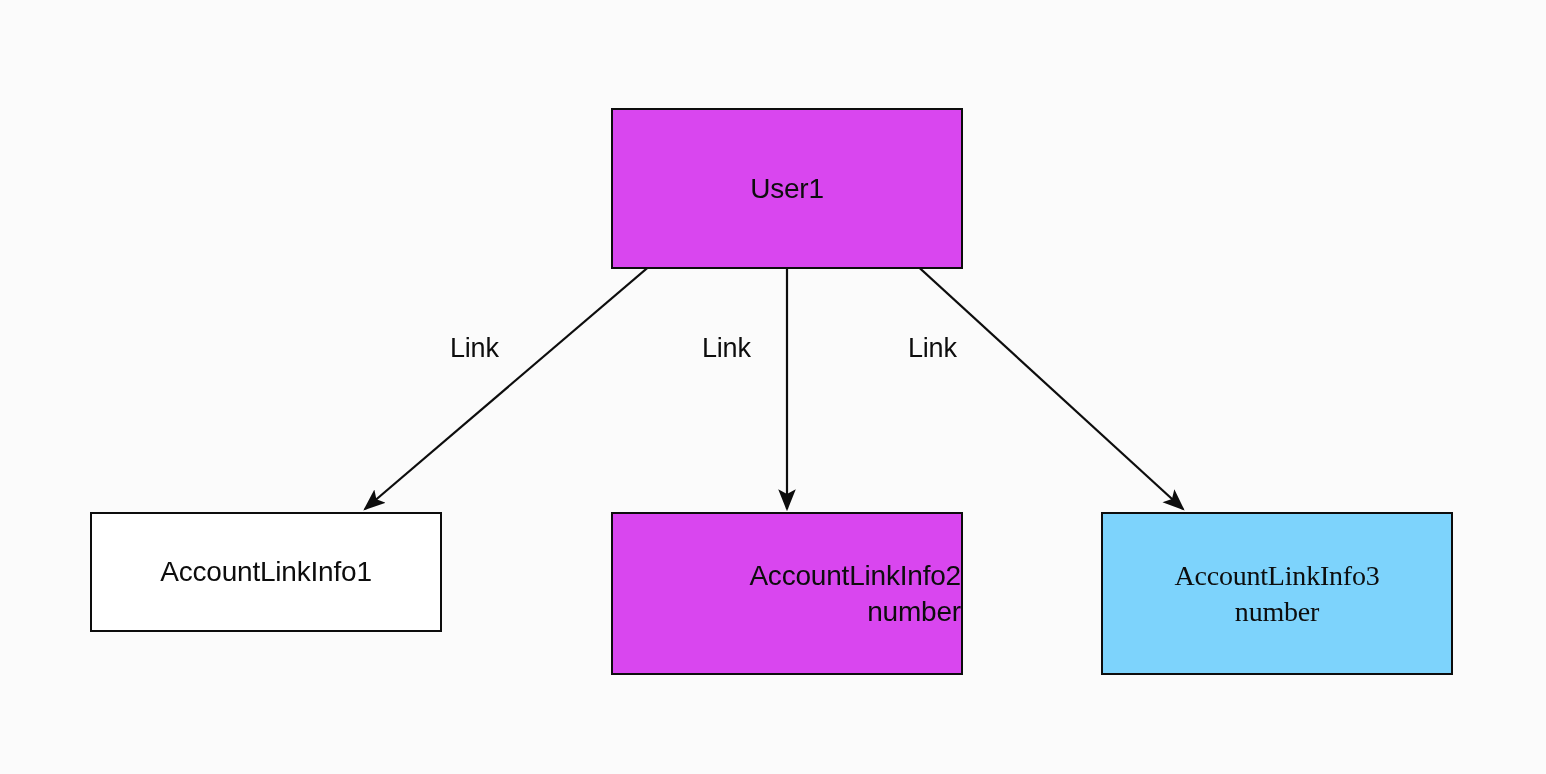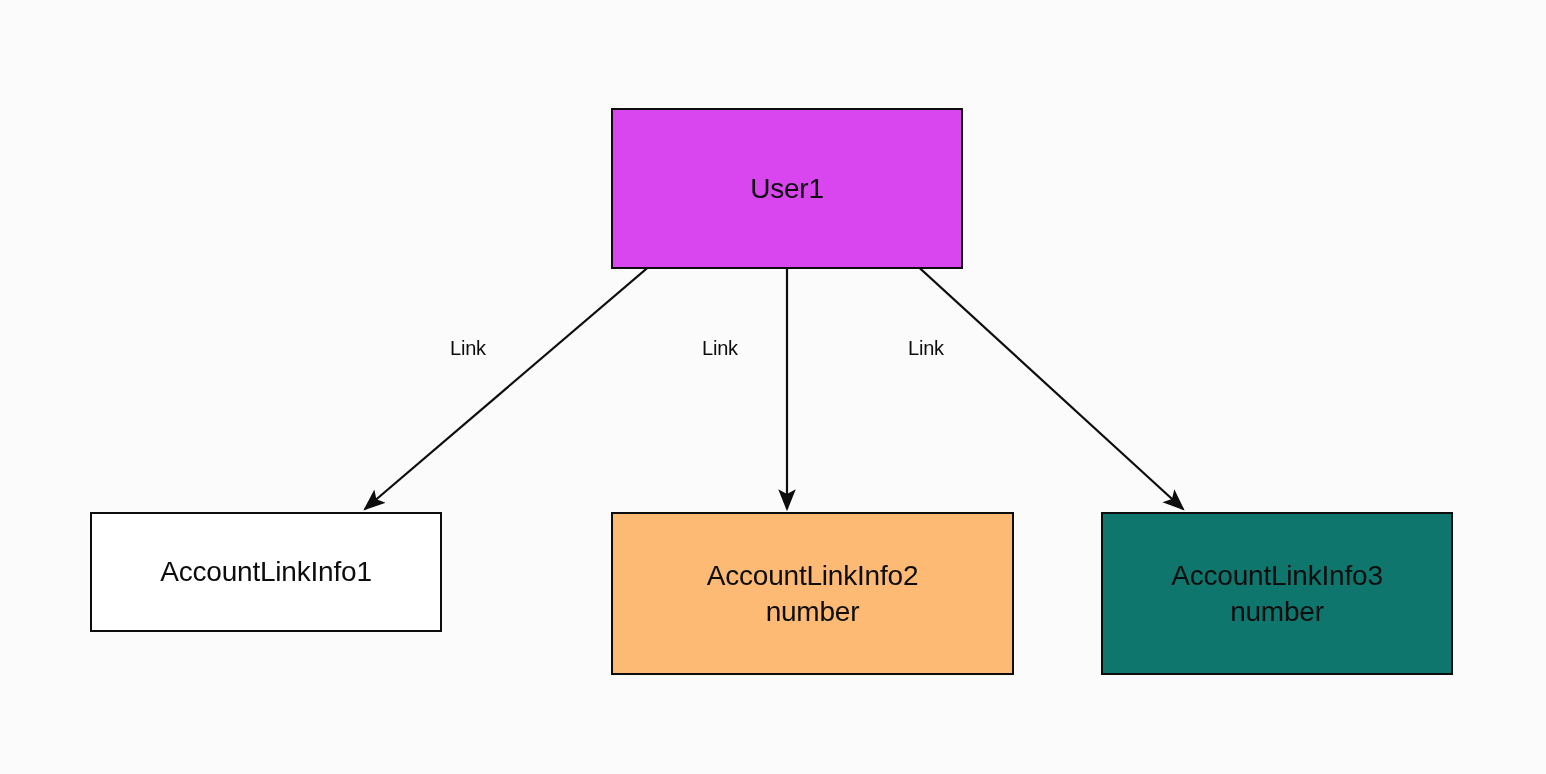--- a/index.html
+++ b/index.html
@@ -44,21 +44,21 @@
   .node-line {
     color: #0d0d0d;
     font-size: 28px;
     line-height: 36px;
     white-space: nowrap;
     letter-spacing: -0.2px;
   }
   .edge-label {
     position: absolute;
     color: #0d0d0d;
-    font-size: 20px;
+    font-size: 27px;
     line-height: 34px;
     white-space: nowrap;
     letter-spacing: -0.2px;
   }
 </style>
 </head>
 <body style="background: rgb(251, 251, 251);">
 
 <div id="canvas">
 
@@ -75,26 +75,26 @@
   </svg>
 
   <div class="node" id="node-0" style="left: 611px; top: 68px; width: 352px; height: 161px; background: #d946ef; border-color: rgb(13, 13, 13); margin-top: 40px;">
     <div class="node-line">User1</div>
   </div>
 
   <div class="node" id="node-1" style="left: 90px; top: 512px; width: 352px; height: 120px; background: rgb(255, 255, 255); border-color: rgb(13, 13, 13);">
     <div class="node-line">AccountLinkInfo1</div>
   </div>
 
-  <div class="node" id="node-2" style="left: 611px; top: 512px; width: 403px; height: 163px; background: #fdba74; border-color: rgb(13, 13, 13);">
+  <div class="node" id="node-2" style="left: 611px; top: 512px; width: 352px; height: 163px; background: #d946ef; border-color: rgb(13, 13, 13); align-items: flex-end;">
     <div class="node-line">AccountLinkInfo2</div>
     <div class="node-line">number</div>
   </div>
 
-  <div class="node" id="node-3" style="left: 1101px; top: 512px; width: 352px; height: 163px; background: #0f766e; border-color: rgb(13, 13, 13);">
+  <div class="node" id="node-3" style="left: 1101px; top: 512px; width: 352px; height: 163px; background: #7dd3fc; border-color: rgb(13, 13, 13); font-family: Liberation Serif, serif;">
     <div class="node-line">AccountLinkInfo3</div>
     <div class="node-line">number</div>
   </div>
 
   <div class="edge-label" id="edge-label-0" style="left: 450px; top: 331px; color: rgb(13, 13, 13);">Link</div>
   <div class="edge-label" id="edge-label-1" style="left: 702px; top: 331px; color: rgb(13, 13, 13);">Link</div>
   <div class="edge-label" id="edge-label-2" style="left: 908px; top: 331px; color: rgb(13, 13, 13);">Link</div>
 
 </div>
 

